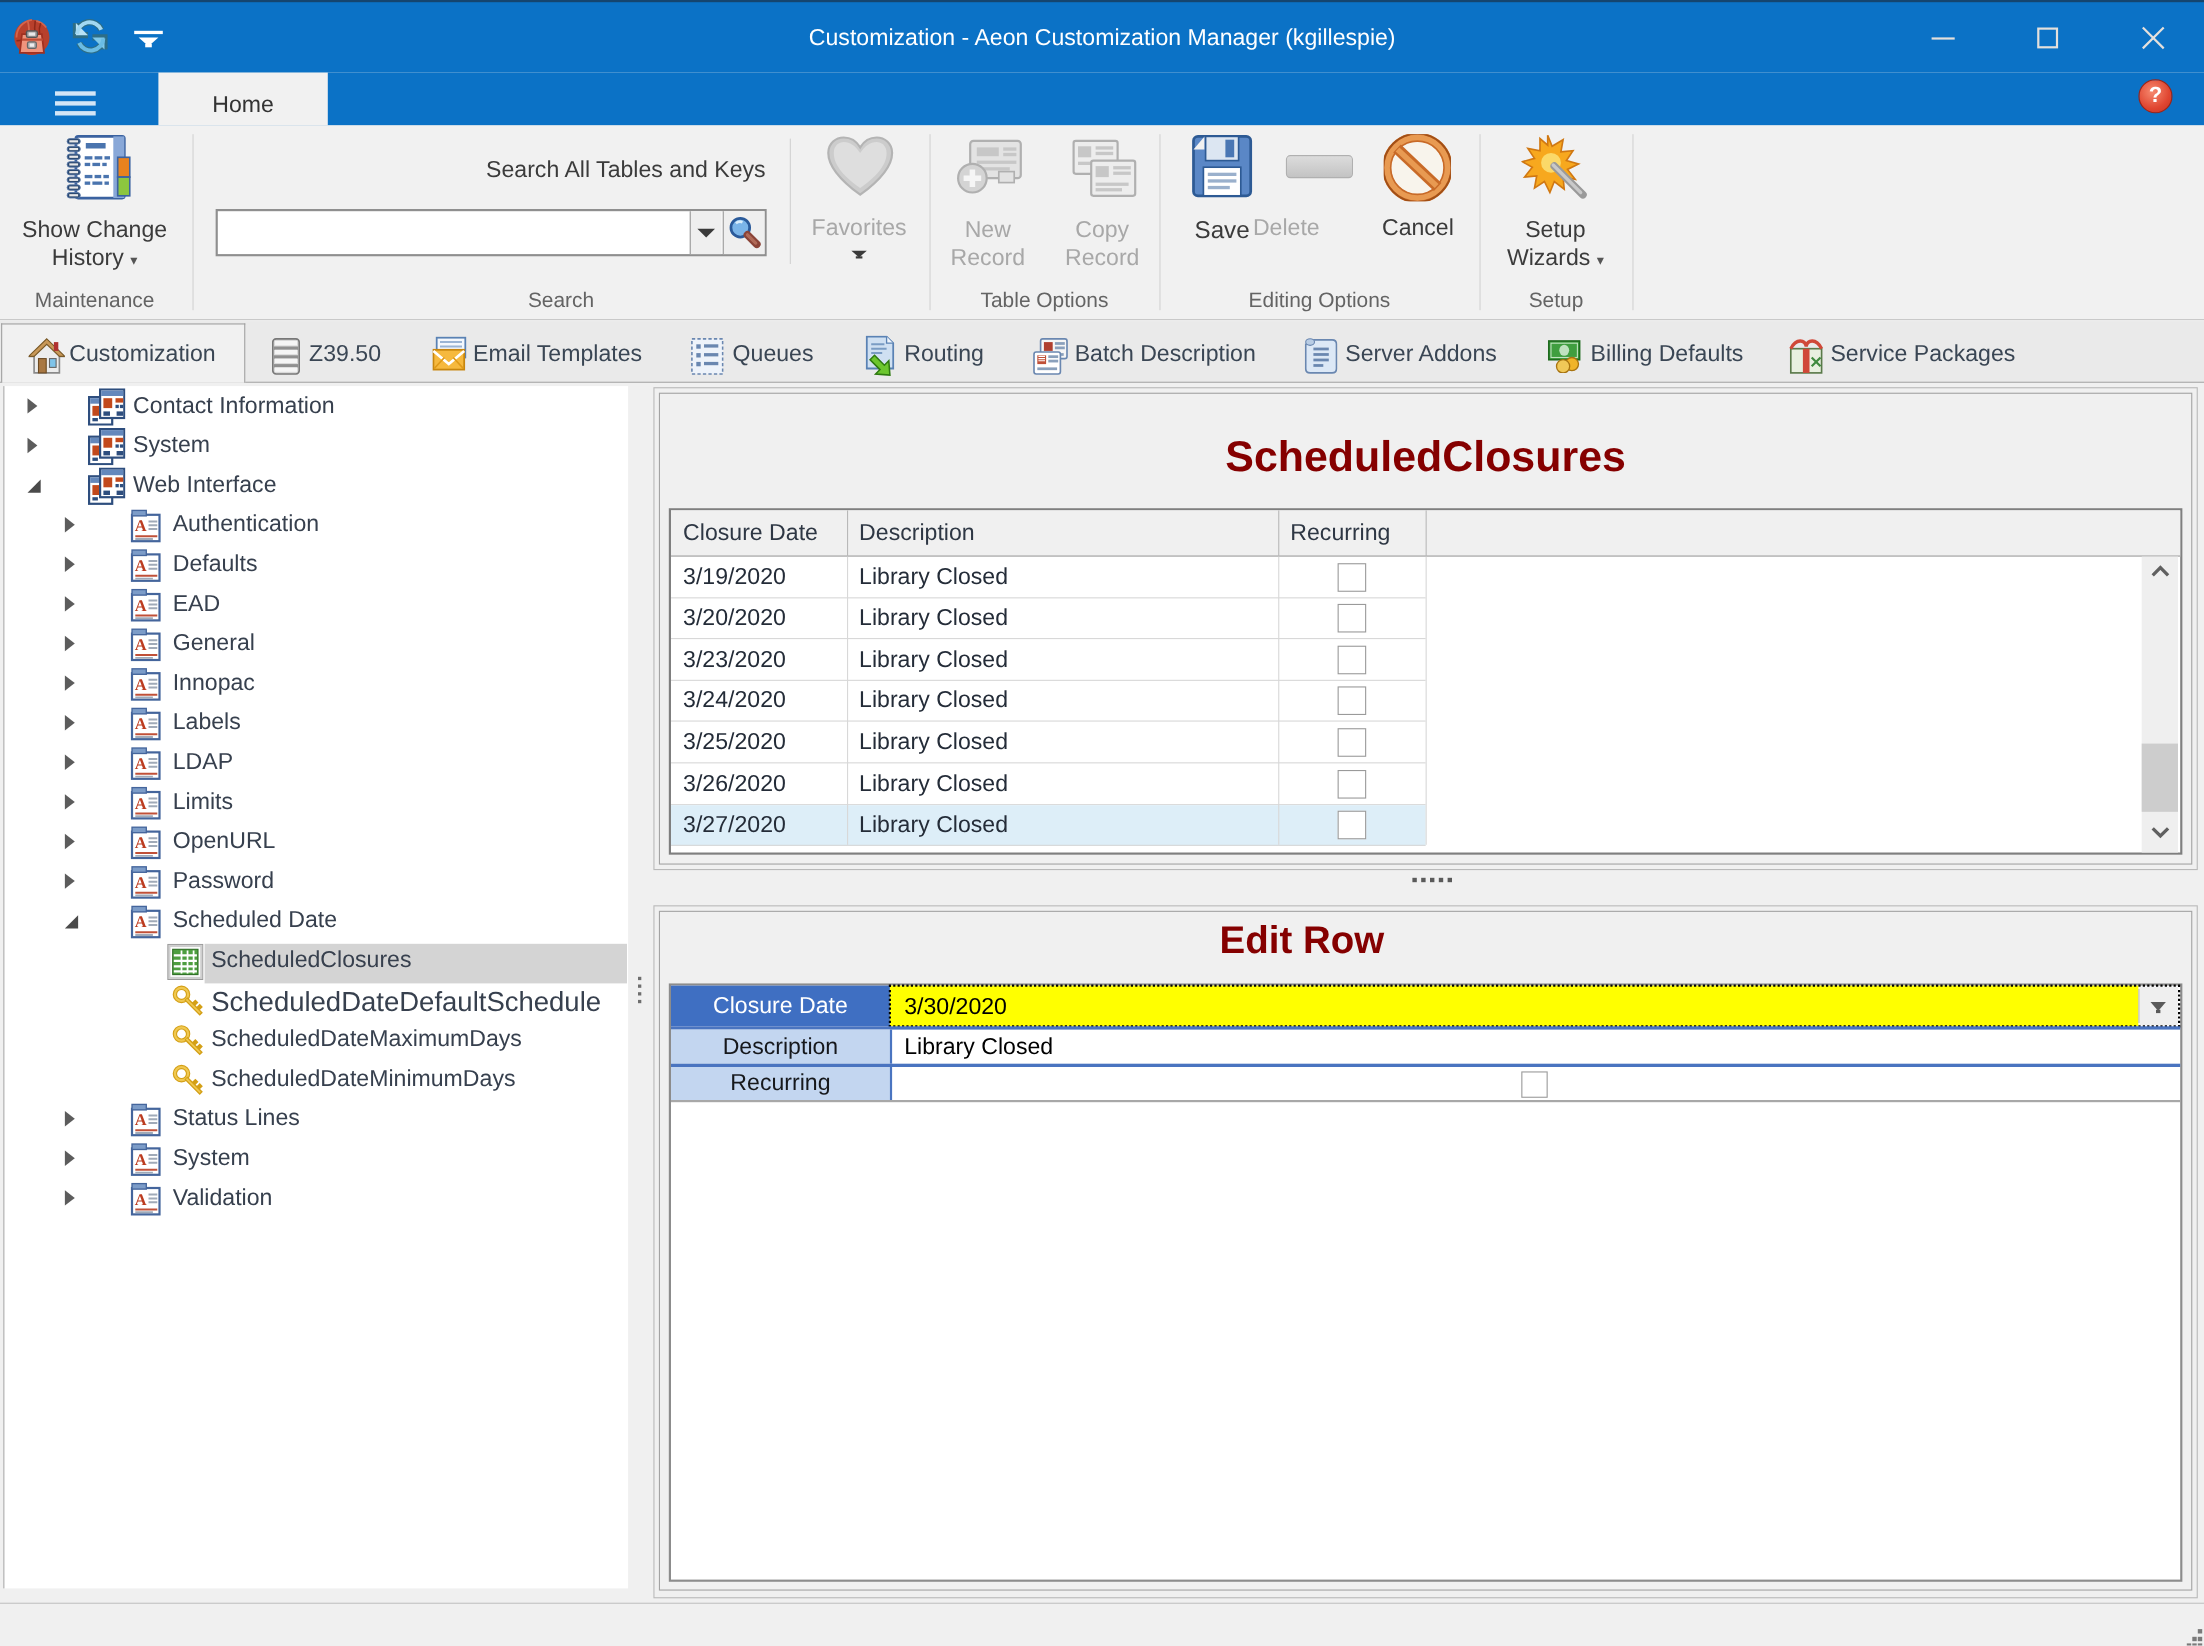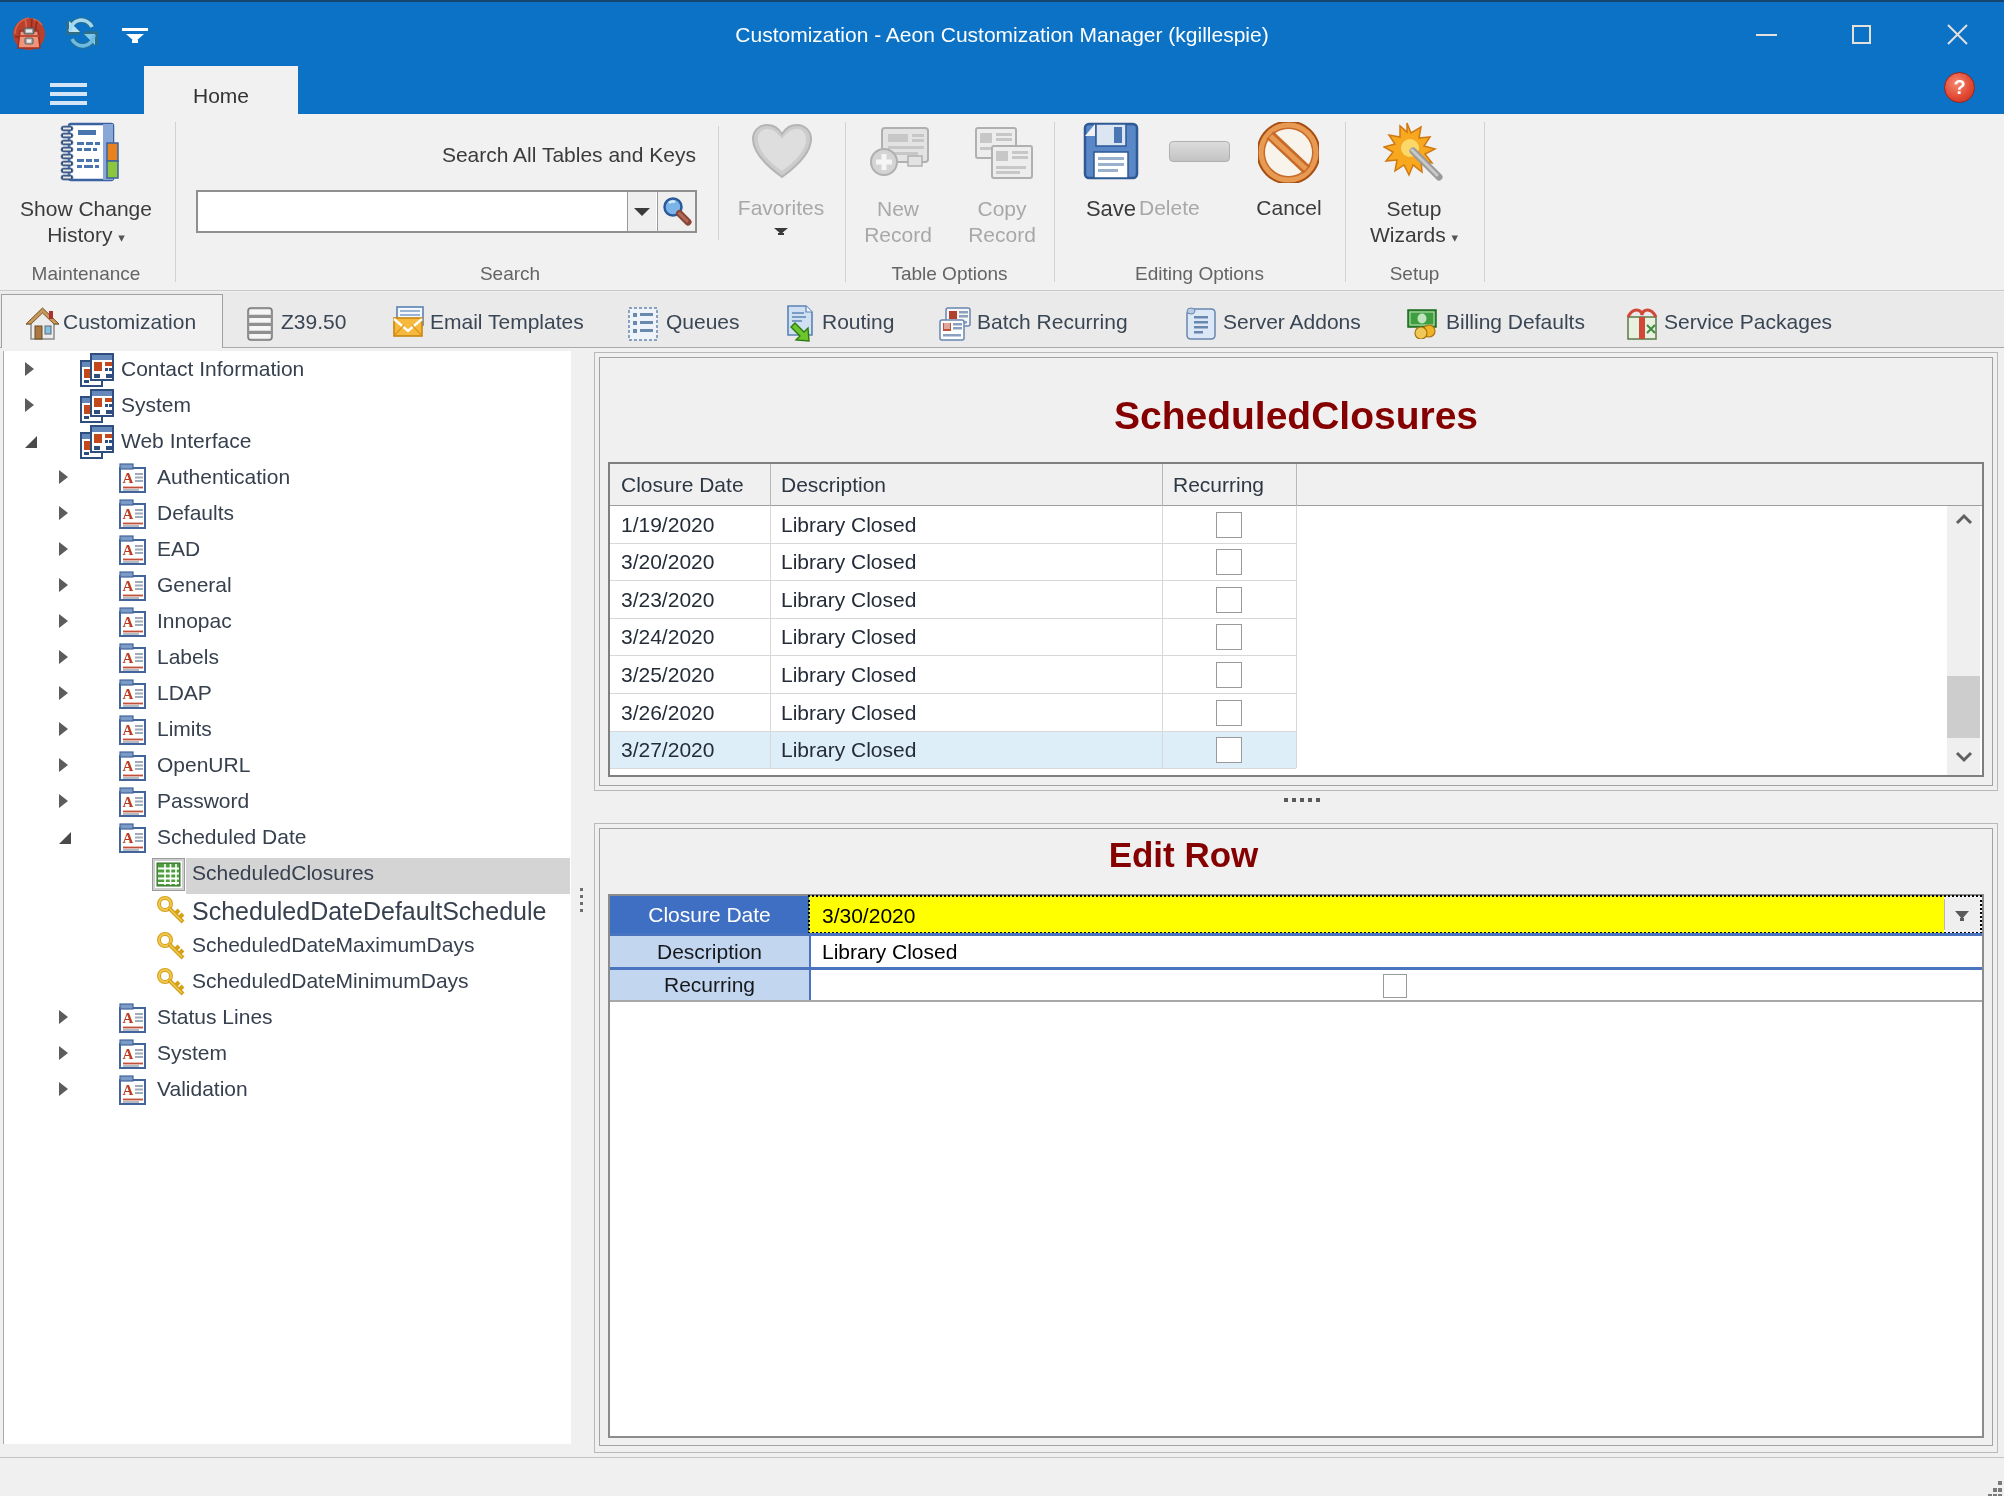--- a/index.html
+++ b/index.html
@@ -262,21 +262,21 @@
   <rect x="21" y="5" width="9" height="2.5" fill="#8aa0bc"></rect>
     <rect x="21" y="9" width="9" height="2.5" fill="#8aa0bc"></rect>
   <rect x="11" y="15" width="18" height="2.5" fill="#8aa0bc"></rect>
   <rect x="2" y="14" width="24" height="20" rx="2" fill="#ffffff" stroke="#6a87b0" stroke-width="1.5"></rect>
   <rect x="5" y="17" width="8" height="8" fill="#c05038"></rect>
   <path d="M6 18 h6 M6 20 h6 M6 22 h6" stroke="#fff" stroke-width="1"></path>
   <rect x="15" y="17" width="9" height="2.5" fill="#8aa0bc"></rect>
     <rect x="15" y="21" width="9" height="2.5" fill="#8aa0bc"></rect>
   <rect x="5" y="28" width="18" height="2.5" fill="#8aa0bc"></rect>
 </svg>
-<div class="abs" style="left:977px;top:310px;font-size:21px;color:#3a4654;">Batch Recurring</div>
+<div class="abs" style="left:977px;top:310px;font-size:21px;color:#3a4654;">Batch Description</div>
 
 <svg class="abs" style="left:1186px;top:307px" width="30" height="34" viewBox="0 0 30 34">
   <path d="M5 2 L25 2 Q29 2 29 6 L29 28 Q29 32 25 32 L5 32 Q1 32 1 28 L1 6 Q5 6 5 2 Z" fill="#dce8f6" stroke="#6a87b0" stroke-width="1.5"></path>
   <ellipse cx="5" cy="4" rx="4" ry="3" fill="#b8cce4" stroke="#6a87b0"></ellipse>
   <g fill="#6a87b0">
     <rect x="8" y="9" width="14" height="2.5"></rect>
       <rect x="8" y="14" width="14" height="2.5"></rect>
     <rect x="8" y="19" width="14" height="2.5"></rect>
       <rect x="8" y="24" width="9" height="2.5"></rect>
   </g>
@@ -550,21 +550,21 @@
 <div class="abs" style="left:599px;top:394px;width:1394px;text-align:center;font-size:39px;font-weight:bold;color:#850000;">ScheduledClosures</div>
 <div id="grid">
 <div class="abs" style="left:608px;top:462px;width:1376px;height:315px;border:2px solid #7f7f7f;background:#ffffff;"></div>
 <div class="abs" style="left:610px;top:464px;width:1372px;height:42px;background:#f0f0f0;border-bottom:1px solid #9d9d9d;"></div>
 <div class="abs" style="left:621px;top:473px;font-size:21px;color:#2e3744;">Closure Date</div>
 <div class="abs" style="left:781px;top:473px;font-size:21px;color:#2e3744;">Description</div>
 <div class="abs" style="left:1173px;top:473px;font-size:21px;color:#2e3744;">Recurring</div>
 <div class="abs" style="left:770px;top:464px;width:1px;height:42px;background:#b8b8b8;"></div>
 <div class="abs" style="left:1162px;top:464px;width:1px;height:42px;background:#b8b8b8;"></div>
 <div class="abs" style="left:1296px;top:464px;width:1px;height:42px;background:#b8b8b8;"></div>
-<div class="abs" style="left:621px;top:513px;font-size:21px;color:#242c38;">1/19/2020</div>
+<div class="abs" style="left:621px;top:513px;font-size:21px;color:#242c38;">3/19/2020</div>
 <div class="abs" style="left:781px;top:513px;font-size:21px;color:#242c38;">Library Closed</div>
 <div class="abs" style="left:1216px;top:512px;width:26px;height:26px;border:1.5px solid #9a9a9a;background:#fff;"></div>
 <div class="abs" style="left:610px;top:543px;width:686px;height:1px;background:#d8d8d8;"></div>
 <div class="abs" style="left:621px;top:550px;font-size:21px;color:#242c38;">3/20/2020</div>
 <div class="abs" style="left:781px;top:550px;font-size:21px;color:#242c38;">Library Closed</div>
 <div class="abs" style="left:1216px;top:549px;width:26px;height:26px;border:1.5px solid #9a9a9a;background:#fff;"></div>
 <div class="abs" style="left:610px;top:580px;width:686px;height:1px;background:#d8d8d8;"></div>
 <div class="abs" style="left:621px;top:588px;font-size:21px;color:#242c38;">3/23/2020</div>
 <div class="abs" style="left:781px;top:588px;font-size:21px;color:#242c38;">Library Closed</div>
 <div class="abs" style="left:1216px;top:587px;width:26px;height:26px;border:1.5px solid #9a9a9a;background:#fff;"></div>

